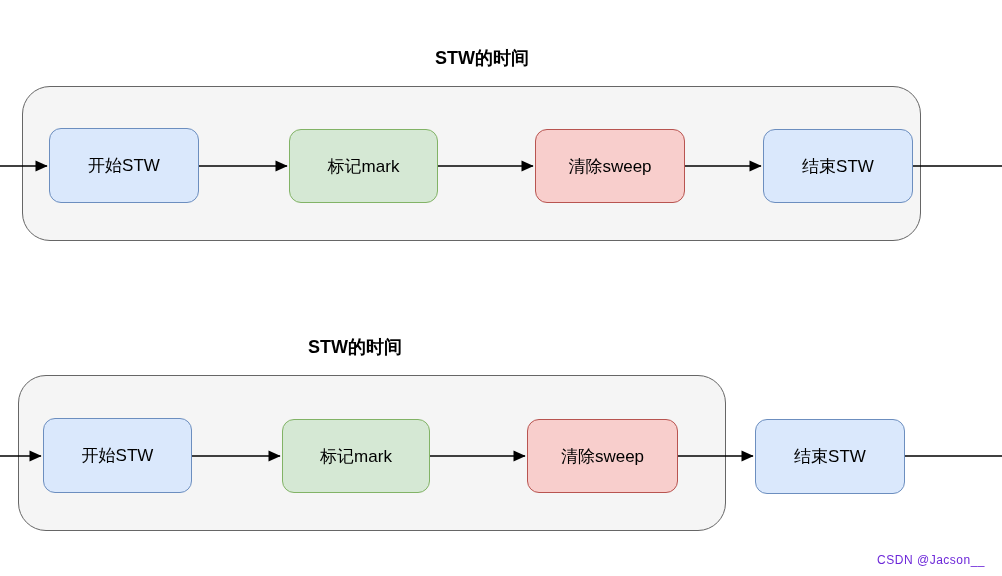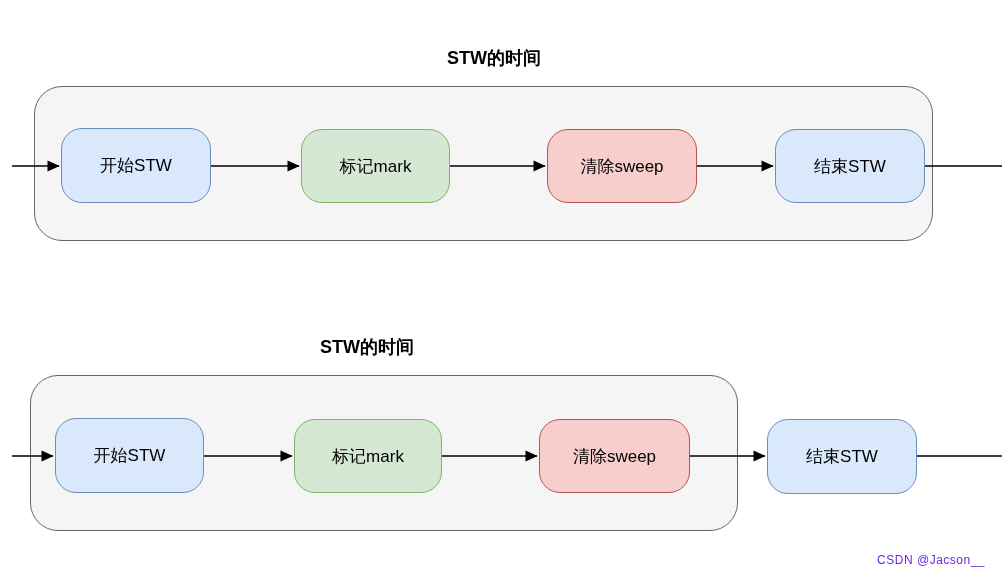--- a/index.html
+++ b/index.html
@@ -3,21 +3,21 @@
 <meta charset="utf-8">
 <style>
   html, body { margin: 0; padding: 0; }
   body {
     width: 1002px; height: 576px;
     position: relative;
     background: #ffffff;
     font-family: "Liberation Sans", "DejaVu Sans", sans-serif;
     overflow: hidden;
   }
-  .canvas { position: absolute; inset: 0; margin-left: 12px; }
+  .canvas { position: absolute; inset: 0; }
 
   .group {
     position: absolute;
     background: #f5f5f5;
     border: 1.5px solid #666666;
     border-radius: 28px;
     z-index: 1;
   }
   .g1 { left: 22px;  top: 86px;  width: 897px; height: 153px; }
   .g2 { left: 18px;  top: 375px; width: 706px; height: 154px; }
@@ -26,21 +26,21 @@
     position: absolute; left: 0; top: 0;
     width: 1002px; height: 576px;
     z-index: 2;
     pointer-events: none;
   }
 
   .node {
     position: absolute;
     z-index: 3;
     border: 1.5px solid #999;
-    border-radius: 21px;
+    border-radius: 12px;
     display: flex;
     align-items: center;
     justify-content: center;
     font-size: 17px;
     color: #000000;
     box-sizing: border-box;
   }
   
   .n1 { left: 49px;  top: 128px; width: 150px; height: 75px; }
   .n2 { left: 289px; top: 129px; width: 149px; height: 74px; }

